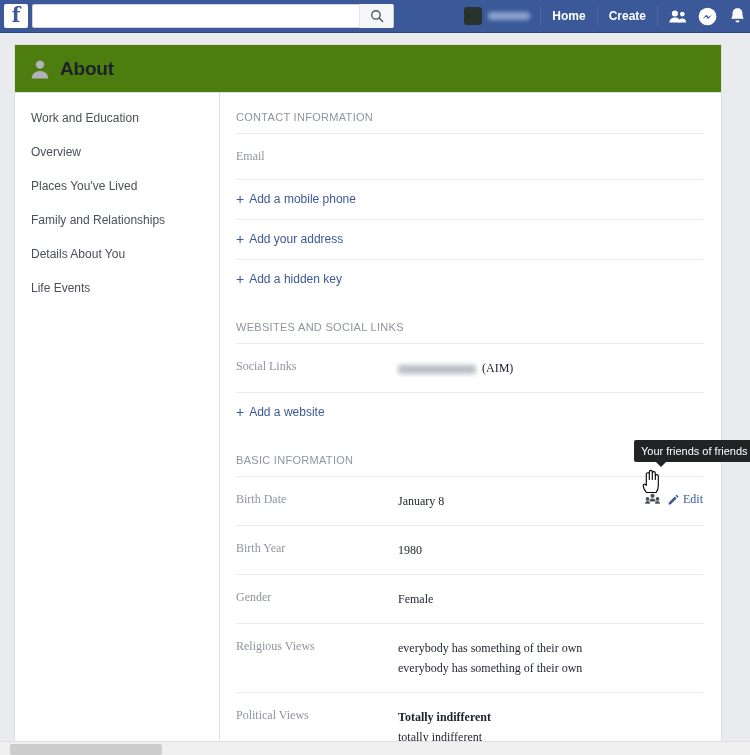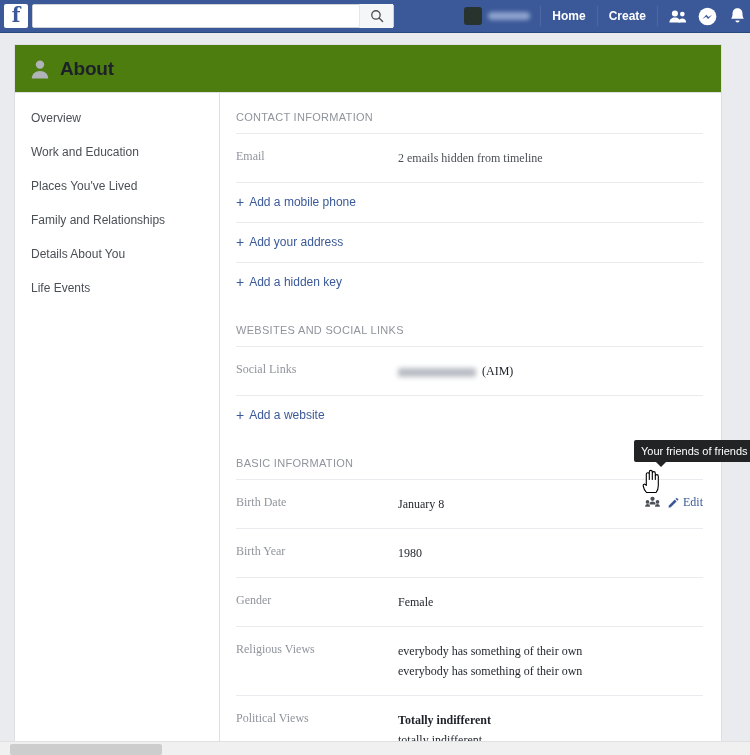--- a/index.html
+++ b/index.html
@@ -358,35 +358,34 @@
           <circle cx="10" cy="5.6" r="4.2" fill="#b0b3b8"></circle>
           <path d="M1.8 19.5c0-4.6 3.6-7.5 8.2-7.5s8.2 2.9 8.2 7.5z" fill="#b0b3b8"></path>
         </svg>
       </span>
       <span class="card-title">About</span>
     </div>
 
     <div class="card-body">
 
       <div class="sidenav">
+        <div class="sidenav-item">Work and Education</div>
         <div class="sidenav-item">Overview</div>
-        <div class="sidenav-item">Work and Education</div>
         <div class="sidenav-item">Places You've Lived</div>
         <div class="sidenav-item">Family and Relationships</div>
         <div class="sidenav-item">Details About You</div>
         <div class="sidenav-item">Life Events</div>
       </div>
 
       <div class="content">
 
         <div class="section-title">CONTACT INFORMATION</div>
 
         <div class="row">
           <div class="row-label">Email</div>
-          <div class="row-value muted">2 emails hidden from timeline</div>
         </div>
 
         <div class="add-row">
           <span class="add-link">
             <span class="plus">+</span>
             <span>Add a mobile phone</span>
           </span>
         </div>
         <div class="add-row">
           <span class="add-link">

